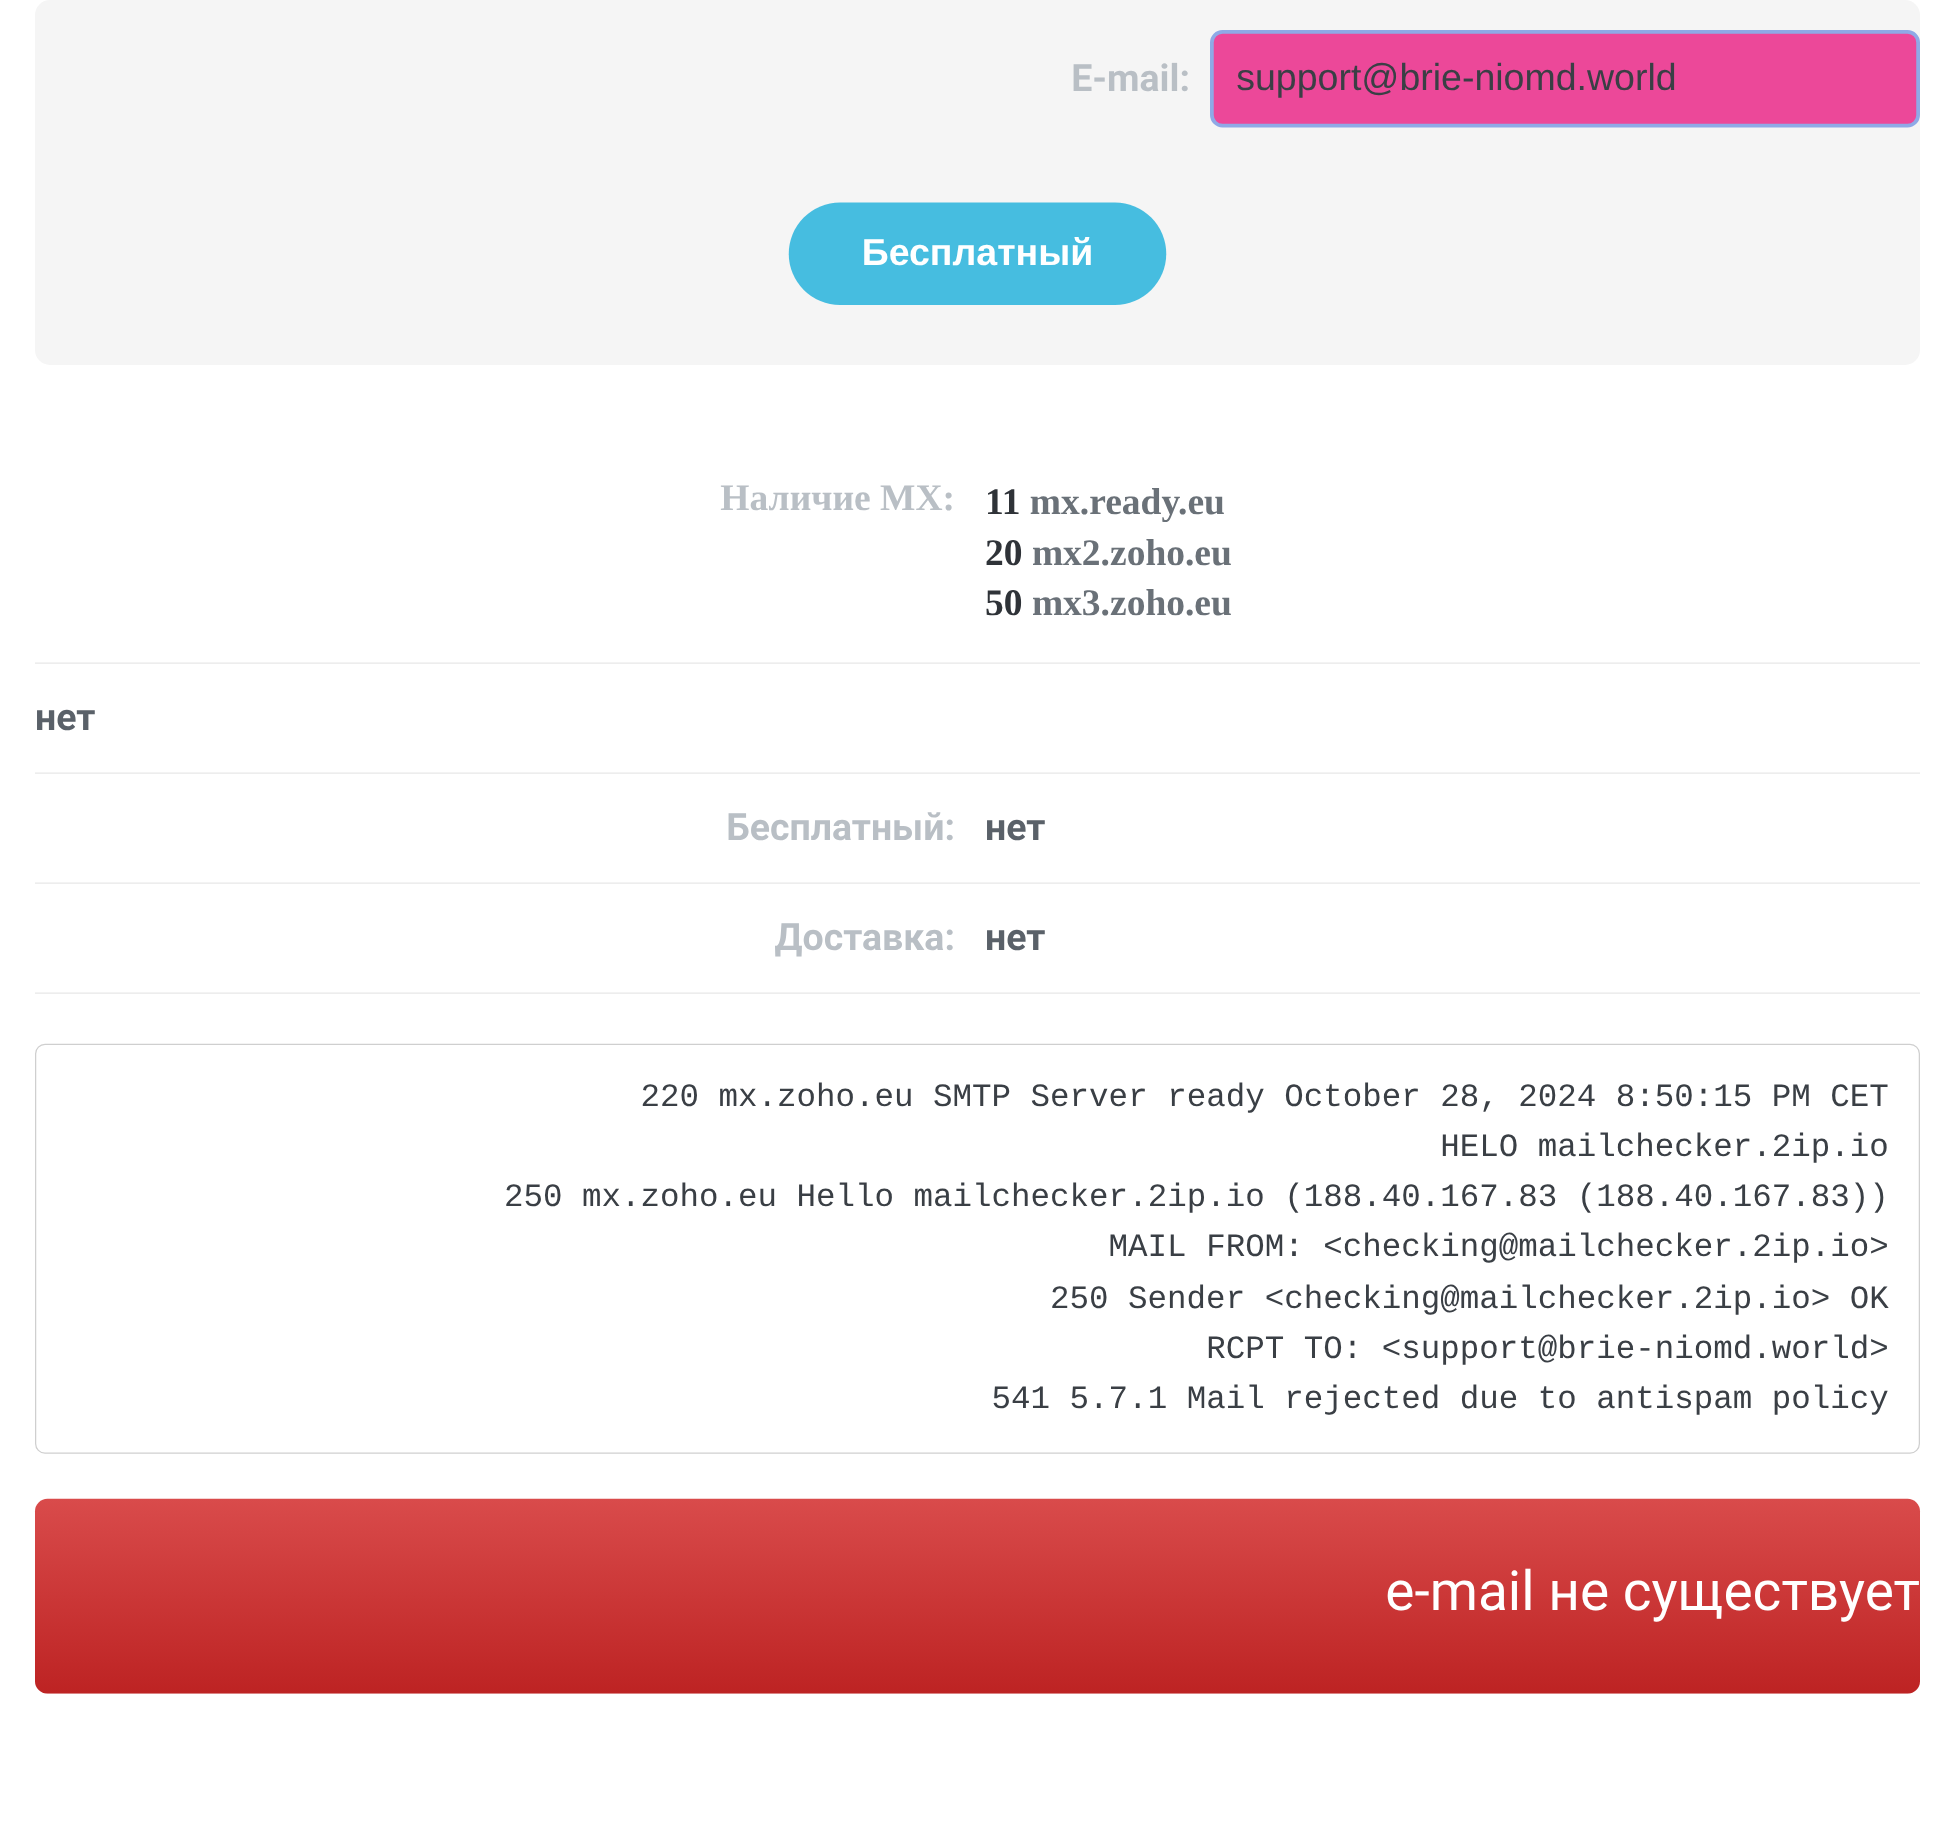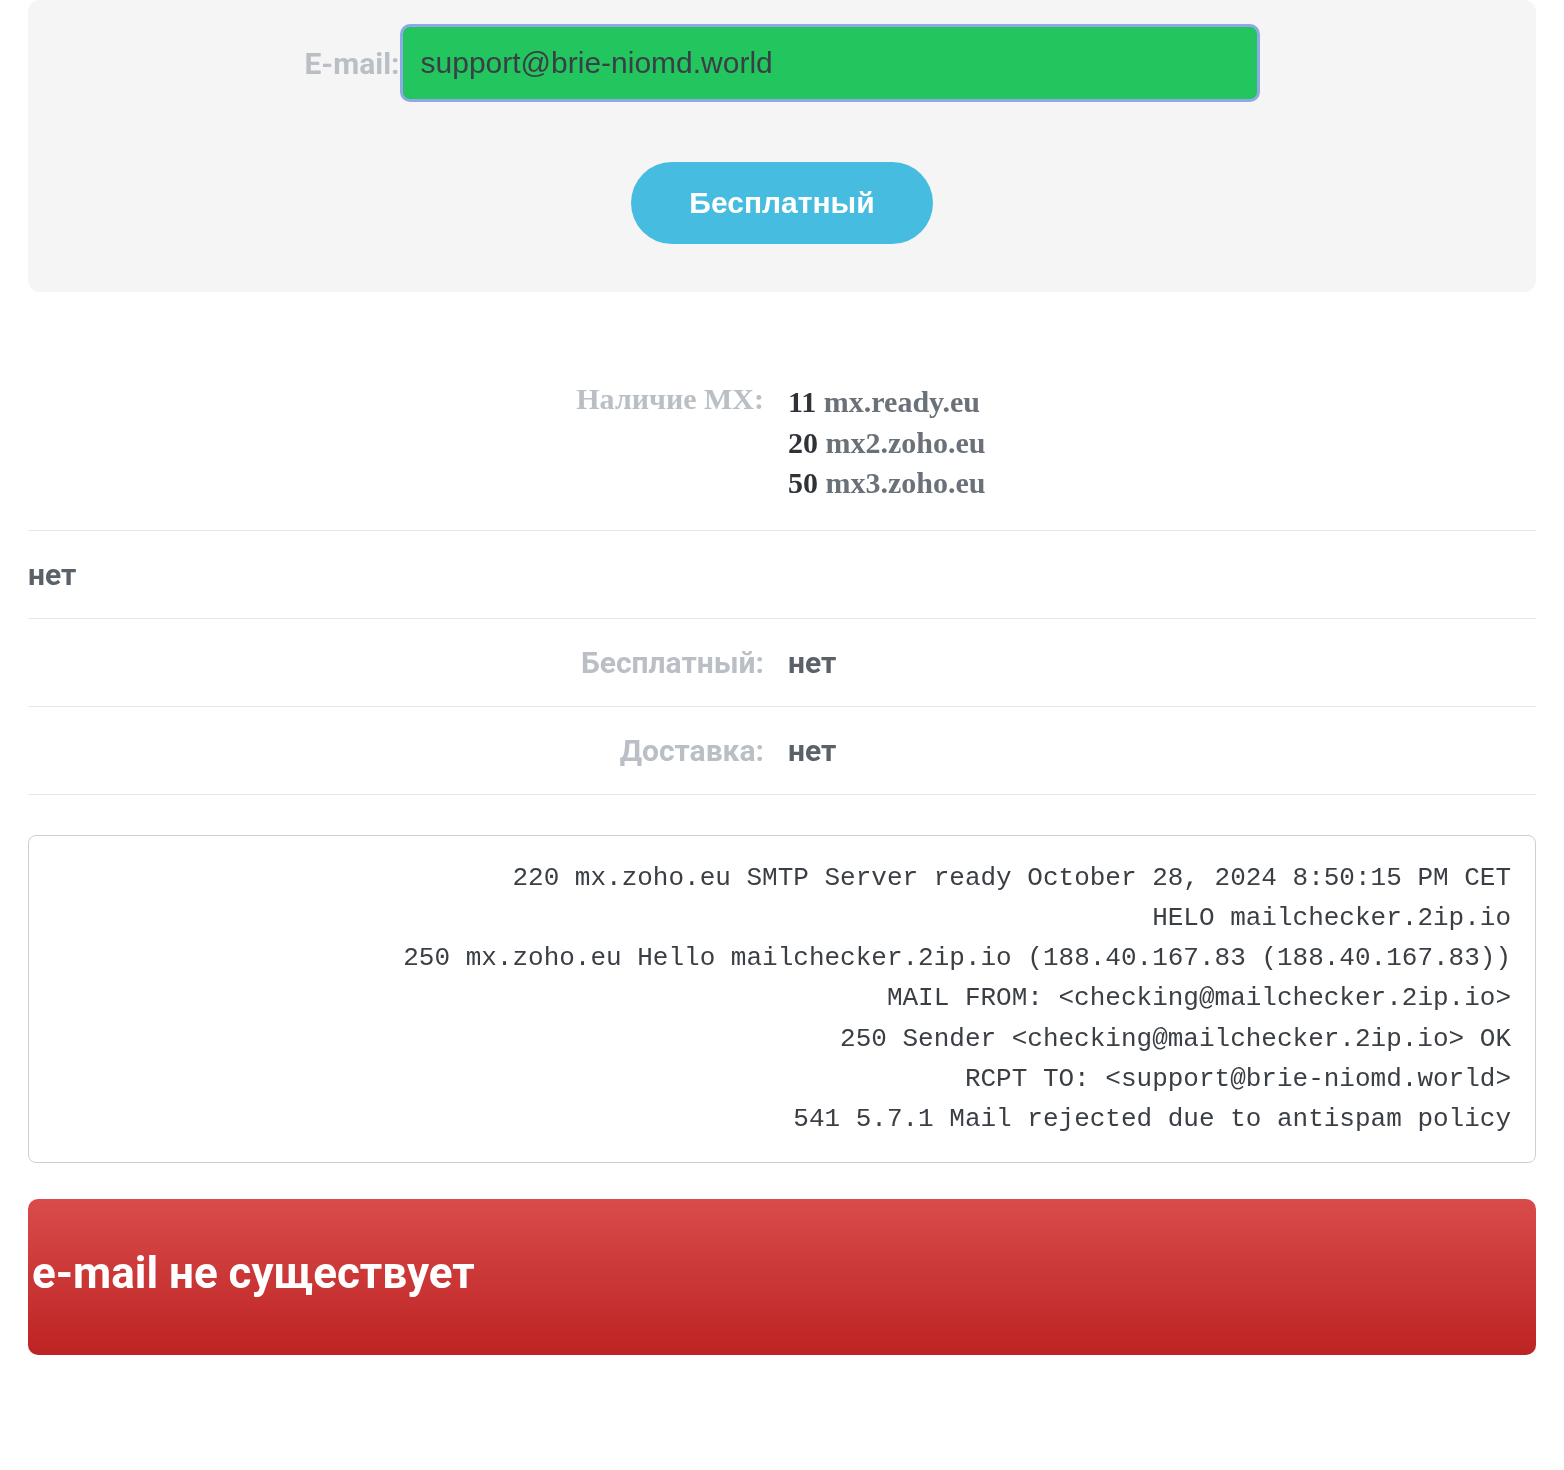--- a/index.html
+++ b/index.html
@@ -12,36 +12,37 @@
   }
   .form-card {
     background: #f5f5f5;
     border-radius: 12px;
     padding: 24px 0 48px 0;
     margin-bottom: 80px;
   }
   .input-row {
     display: flex;
     align-items: center;
-    justify-content: center;
+    justify-content: flex-end;
+    gap: 16px;
     margin-bottom: 60px;
   }
   .input-label {
     font-size: 30px;
     font-weight: 700;
     color: #b9bfc5;
   }
   .email-input {
-    width: 860px;
+    width: 568px;
     height: 78px;
     font-size: 30px;
     padding: 0 18px;
     border: 3px solid #8fa9e6;
     border-radius: 10px;
-    background: #22c55e;
+    background: #ec4899;
     color: #3a3f45;
     outline: none;
   }
   .submit-row { text-align: center; }
   .submit-btn {
     background: #46bde0;
     color: #fff;
     font-size: 30px;
     font-weight: 700;
     border: none;
@@ -82,23 +83,23 @@
     font-size: 26px;
     line-height: 1.55;
     color: #3a3f45;
     white-space: pre-wrap;
     margin-bottom: 36px;
     text-align: right;
   }
   .banner {
     background: linear-gradient(180deg, #d94b4b 0%, #bd2323 100%);
     color: #fff;
-    text-align: left;
+    text-align: right;
     font-size: 44px;
-    font-weight: 700;
+    font-weight: 400;
     padding: 48px 0 56px 4px;
     border-radius: 10px;
   }
 </style>
 </head>
 <body>
 
 <div class="form-card">
   <div class="input-row">
     <span class="input-label">E-mail:</span>

